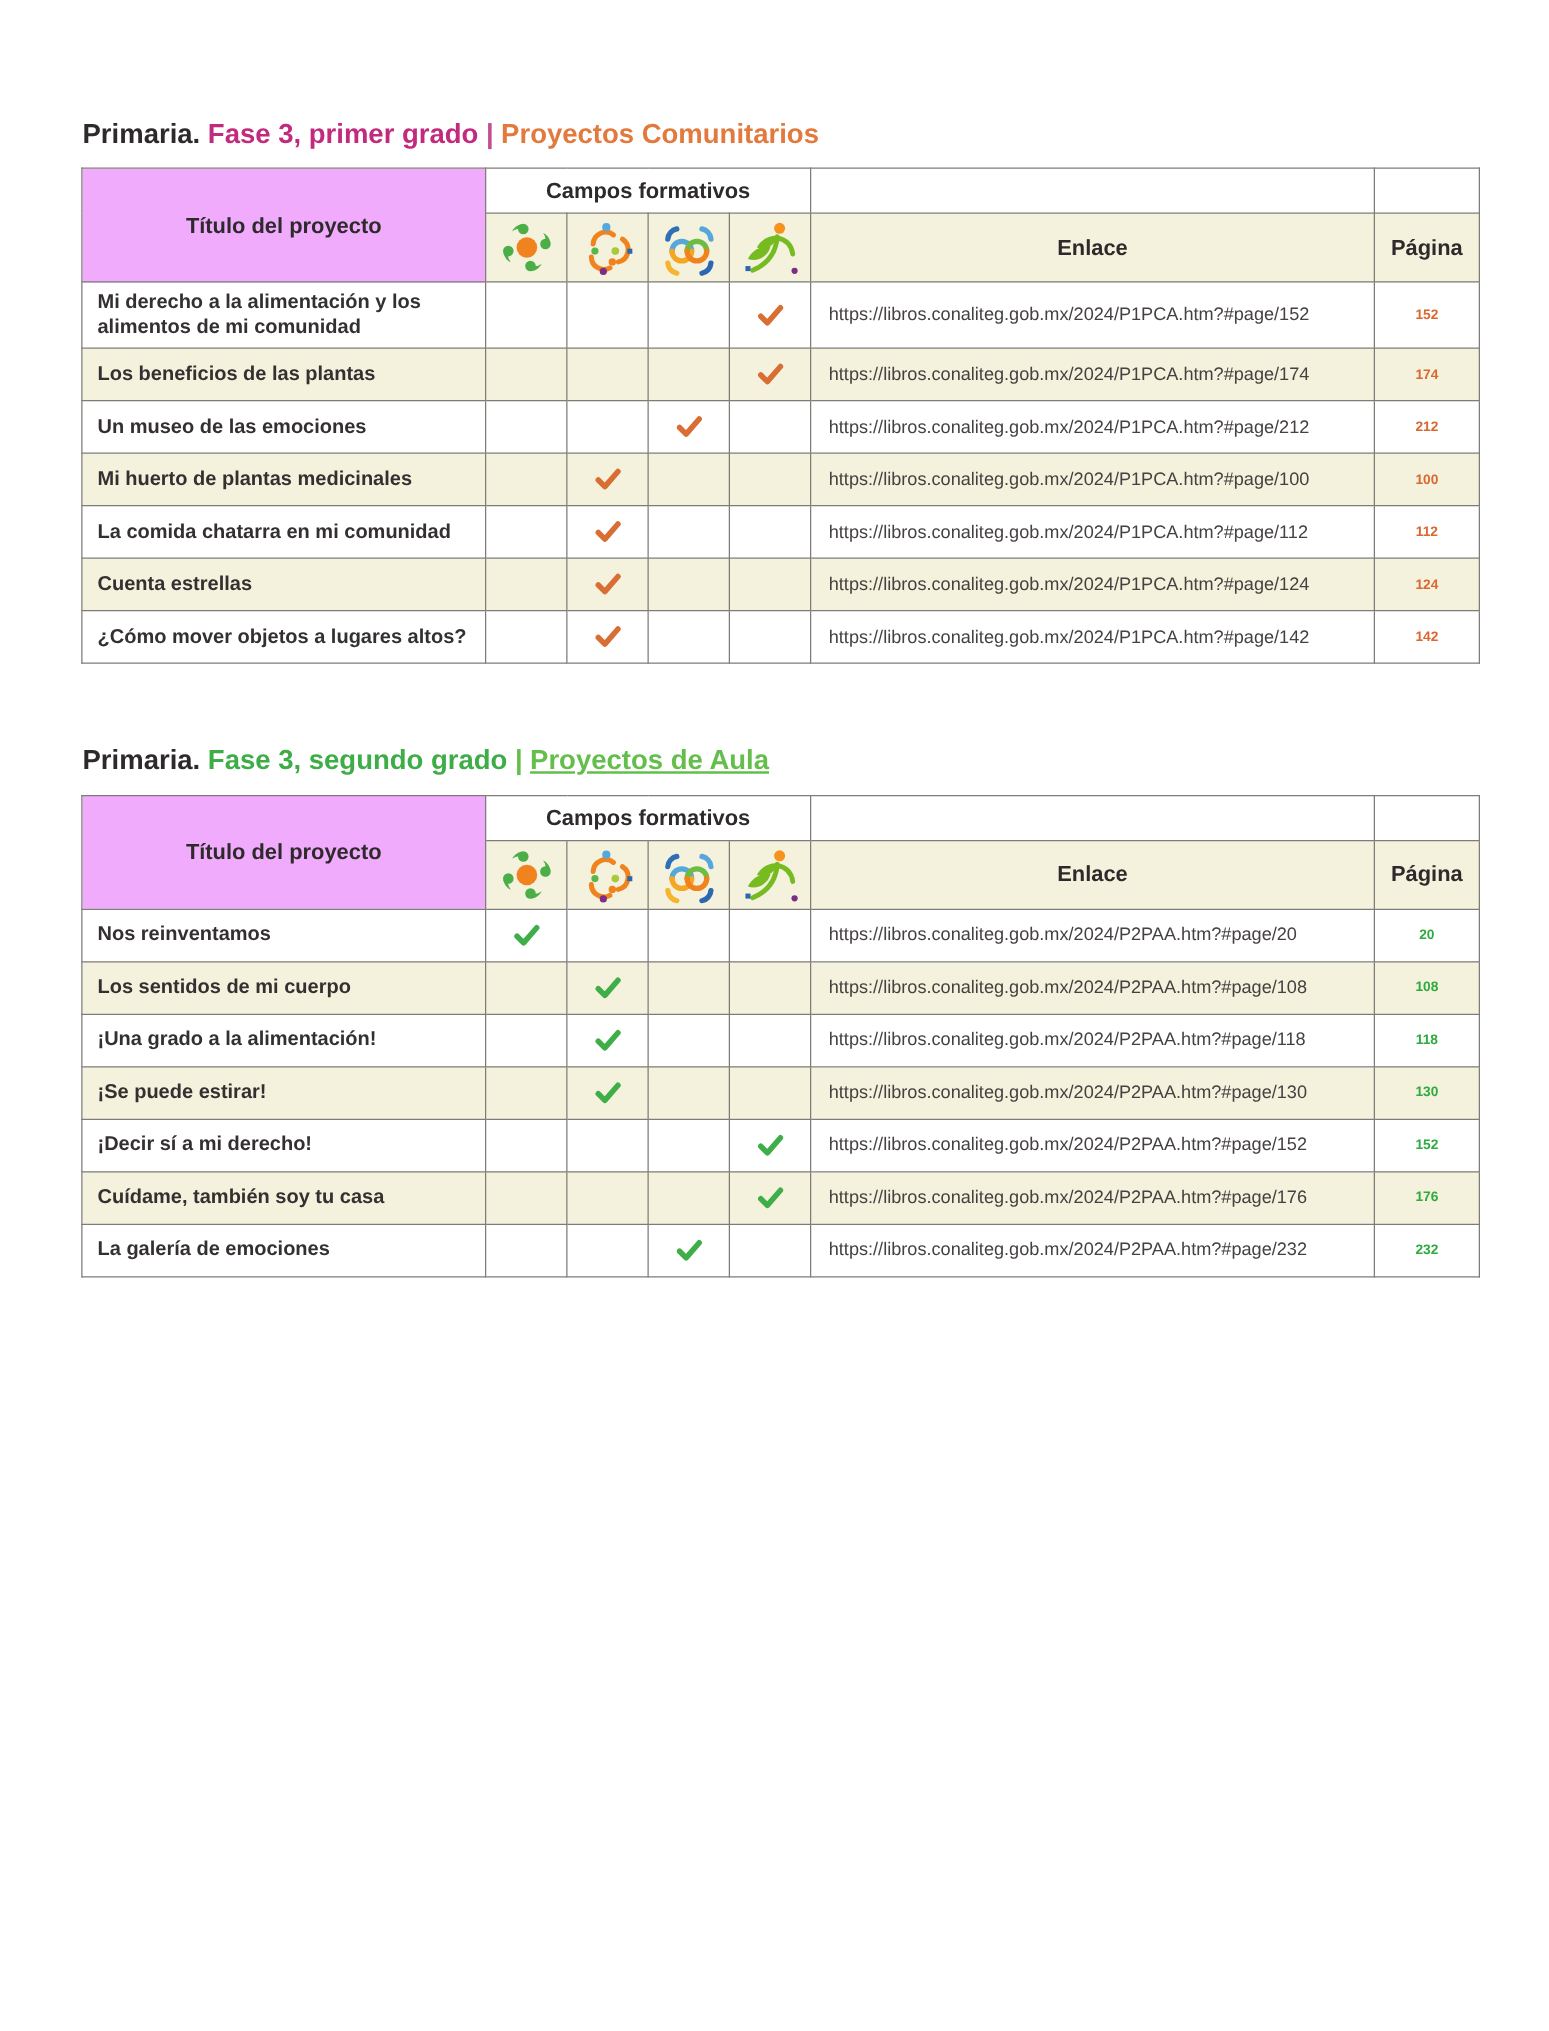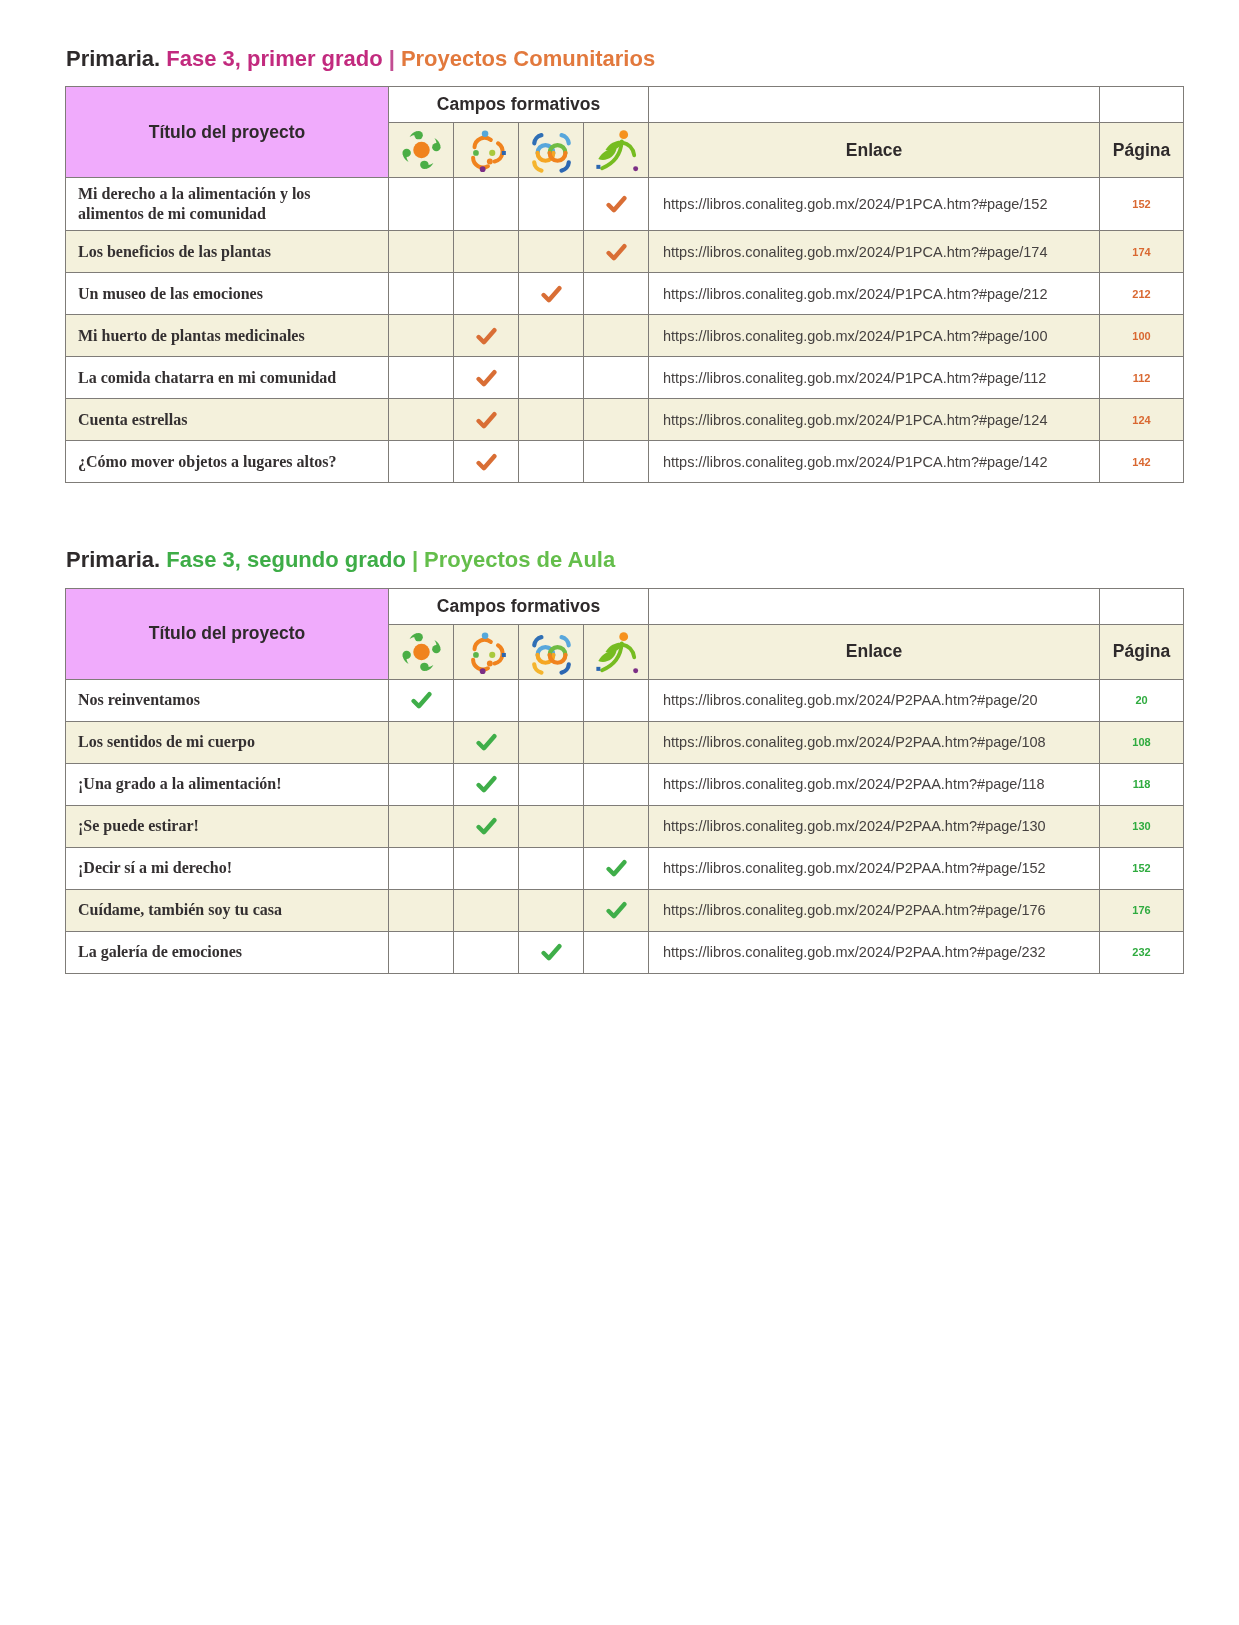--- a/index.html
+++ b/index.html
@@ -3,31 +3,31 @@
 <meta charset="utf-8">
 <style>
   html,body{margin:0;padding:0;background:#ffffff;}
   body{
     width:1239px;height:1625px;position:relative;
     font-family:"Liberation Sans","DejaVu Sans",sans-serif;
     color:#343031;
     -webkit-font-smoothing:antialiased;
   }
   .section{margin-left:65px;width:1118px;}
-  #section-1{padding-top:46px;}
+  #section-1{padding-top:46px;margin-top:48px;}
   #section-2{margin-top:64px;}
   h2.sec-title{
     font-size:22px;line-height:1.2;margin:0 0 14px 1px;font-weight:bold;color:#2e2a2b;
   }
   .t-grade-1{color:#c22a7e;}
   .t-pipe-1{color:#c24d92;padding:0 6px;}
   .t-book-1{color:#e2793d;}
   .t-grade-2{color:#3ead47;}
   .t-pipe-2{color:#64be4b;padding:0 6px;}
-  .t-book-2{color:#64be4b;}
+  .t-book-2{color:#64be4b;text-decoration:underline;}
 
   table.listing{
     border-collapse:collapse;table-layout:fixed;width:1118px;
   }
   table.listing th, table.listing td{
     border:1px solid #7f7c78;
     vertical-align:middle;
     box-sizing:border-box;
   }
   col.c-title{width:323px;}
@@ -39,21 +39,21 @@
   tr.hrow1 th{height:36px;font-size:17.5px;}
   tr.hrow2 th{height:55px;background:#f4f1dc;font-size:17.5px;}
   th.cell-titlehead{font-size:17.5px;background:#f0abfc;}
   th.icon-cell{text-align:center;padding:0;}
   svg.campo-icon{width:47px;height:46px;display:inline-block;vertical-align:middle;}
 
   tbody td{height:42px;}
   tbody tr:nth-child(even){background:#f4f1dc;}
   td.cell-title{
     font-weight:bold;font-size:16px;line-height:1.25;
-    padding:6px 10px 6px 12px;color:#343031;text-align:left;font-family:Liberation Serif, serif;
+    padding:6px 10px 6px 12px;color:#343031;text-align:left;
   }
   td.cell-check{text-align:center;padding:0;}
   svg.check{width:21px;height:19px;vertical-align:middle;}
   .sec-orange svg.check path{stroke:#d96e35;}
   .sec-green  svg.check path{stroke:#3fae49;}
   td.cell-link{
     font-size:14.5px;color:#454140;padding:0 8px 0 14px;
     white-space:nowrap;overflow:hidden;
   }
   td.cell-page{

